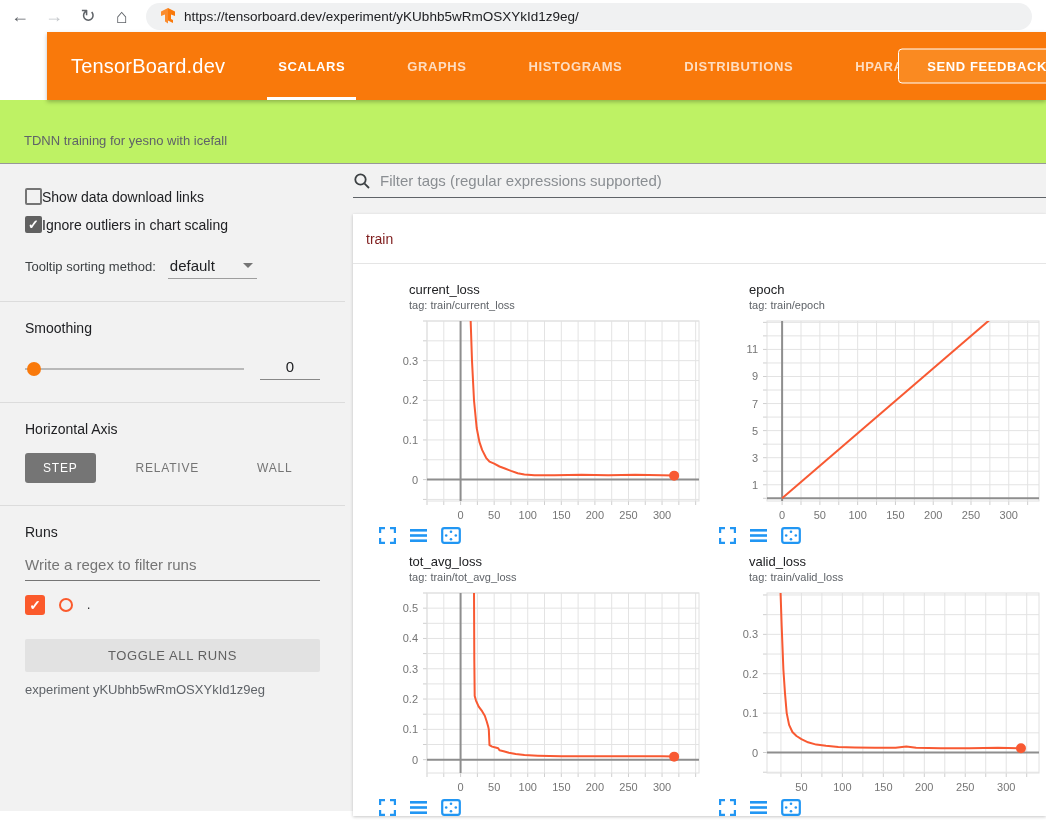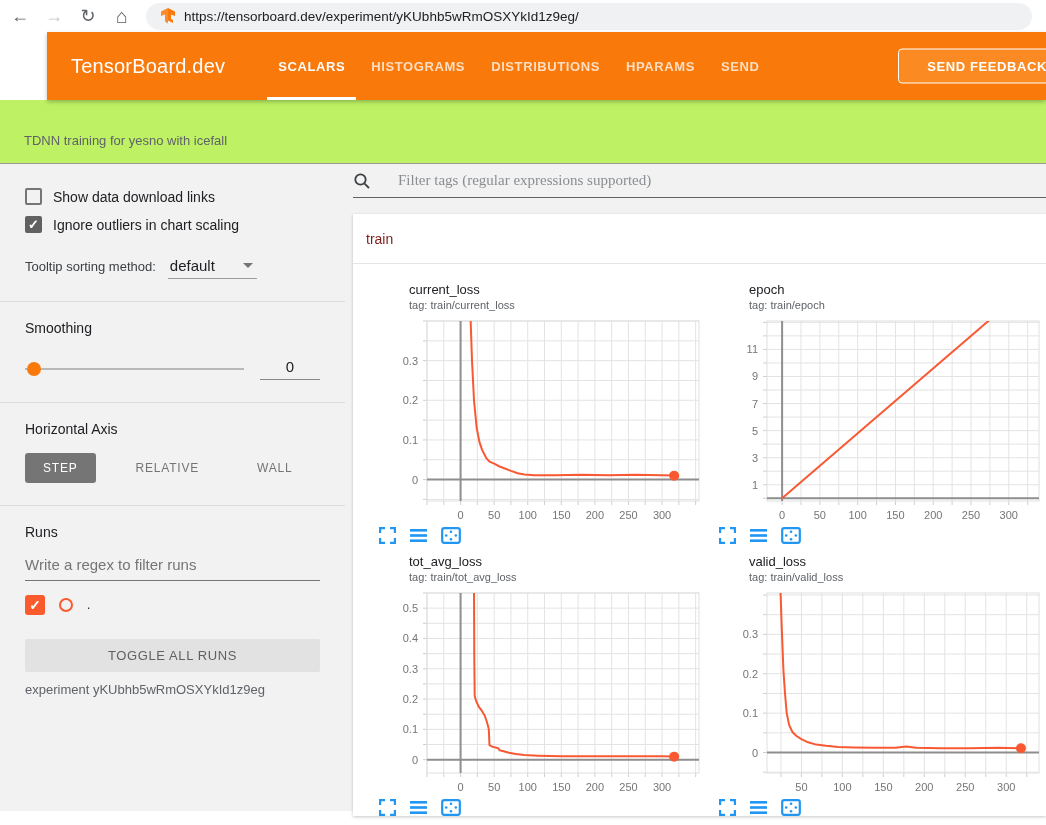--- a/index.html
+++ b/index.html
@@ -10,38 +10,38 @@
   
   .chrome { height:32px; background:#fff; display:flex; align-items:center; padding:0 10px; gap:14px; }
   .nav-ico { font-size:18px; color:#5f6368; width:20px; text-align:center; cursor:pointer; line-height:1; }
   .nav-ico.disabled { color:#c4c7cb; }
   .urlbar { flex:1; height:27px; background:#f0f1f2; border-radius:14px; display:flex; align-items:center; padding:0 14px; gap:8px; margin-right:4px; }
   .urlbar .url { font-size:13.5px; color:#202124; white-space:nowrap; overflow:hidden; }
 
   
   .tb-header { height:68px; background:#f9790b; display:flex; align-items:center; padding-left:24px; position:relative; box-shadow:0 2px 4px rgba(0,0,0,.25);margin-left:47px; }
   .brand { color:#fff; font-size:20px; font-weight:500; letter-spacing:.2px; margin-right:40px; }
-  .tabs { display:flex; height:100%; align-items:center; }
+  .tabs { display:flex; height:100%; align-items:center;gap:36px; }
   .tab { position:relative; height:100%; display:flex; align-items:center; padding:0 13px; color:rgba(255,255,255,.75); font-size:13px; font-weight:600; letter-spacing:.6px; cursor:pointer; }
   .tab.active { color:#fff; }
   .tab.active::after { content:""; position:absolute; left:2px; right:2px; bottom:0; height:3px; background:#fff; }
   .feedback-btn { position:absolute; right:-30px; top:50%; transform:translateY(-50%); border:1.5px solid #fff; border-radius:4px; background:#fa8a21; color:#fff; font-size:13px; font-weight:600; letter-spacing:.6px; padding:9px 28px; cursor:pointer; font-family:inherit; }
 
   
   .title-bar { height:64px; background:#bef264; display:flex; align-items:flex-end; padding:0 0 15px 24px; border-bottom:1px solid #989898; }
   .exp-title { font-size:13px; color:#5f6368; }
 
   
   .content { display:flex; height:647px; background:#f2f2f2; }
 
   
   .sidebar { width:345px; flex:0 0 345px; padding:0 25px; }
   .sb-divider { border:none; border-top:1px solid #dcdcdc; margin:0 -25px; }
   .sb-section { padding:18px 0 22px 0; }
-  .cbx-row { display:flex; align-items:center; gap:11px; margin-bottom:11px; cursor:pointer; }
+  .cbx-row { display:flex; align-items:center; gap:0; margin-bottom:11px; cursor:pointer; }
   .cbx { width:17px; height:17px; border:2px solid #757575; border-radius:2px; background:transparent; flex:0 0 17px; }
   .cbx.checked { background:#616161; border-color:#616161; color:#fff; display:flex; align-items:center; justify-content:center; font-size:13px; font-weight:700; }
   .cbx-label { font-size:14px; color:#202124; }
   .tooltip-row { display:flex; align-items:baseline; margin-top:24px; gap:12px; }
   .tooltip-label { font-size:13px; color:#3c4043; }
   .select-box { display:flex; align-items:center; gap:28px; border-bottom:1px solid #9e9e9e; padding:0 4px 4px 2px; cursor:pointer; }
   .select-value { font-size:15px; color:#202124; }
   .caret-down { width:0; height:0; border-left:5px solid transparent; border-right:5px solid transparent; border-top:5px solid #757575; }
   .sb-h { font-size:14px; color:#202124; }
   .slider-row { display:flex; align-items:center; margin-top:22px; gap:16px; }
@@ -56,21 +56,21 @@
   .run-row { display:flex; align-items:center; gap:14px; margin-top:14px; }
   .run-cbx { width:20px; height:20px; border-radius:3px; background:#fb5a2c; color:#fff; display:flex; align-items:center; justify-content:center; font-size:14px; font-weight:700; cursor:pointer; }
   .run-circle { width:14px; height:14px; border:2.5px solid #fb5a2c; border-radius:50%; }
   .run-name { font-size:12px; color:#202124; }
   .toggle-btn { width:100%; margin-top:24px; background:#e2e2e2; border:none; border-radius:2px; height:33px; font-size:13px; letter-spacing:.6px; color:#616161; cursor:pointer; font-family:inherit; }
   .exp-note { margin-top:10px; font-size:13px; color:#5f6368; }
 
   
   .main { flex:1; padding-left:8px; min-width:0; }
   .filter-row { height:34px; display:flex; align-items:center; gap:9px; border-bottom:1.5px solid #5f6368; }
-  .filter-input { flex:1; border:none; outline:none; background:transparent; font-size:15px; color:#202124; font-family:Liberation Serif, serif;margin-left:18px; }
+  .filter-input { flex:1; border:none; outline:none; background:transparent; font-size:15px; color:#202124; font-family:Liberation Sans, sans-serif; }
   .filter-input::placeholder { color:#8a8e92; }
   .card { margin-top:16px; background:#fff; box-shadow:0 1px 3px rgba(0,0,0,.22); }
   .card-header { height:50px; display:flex; align-items:center; padding-left:13px; border-bottom:1px solid #e5e5e5; font-size:14px; color:#7f1d1d; cursor:pointer; }
   .charts-wrap { padding:18px 0 0 22px; display:grid; grid-template-columns:332px 332px; column-gap:8px; row-gap:10px; }
   .chart-cell { }
   .chart-title { font-size:13px; color:#202124; margin-left:34px; }
   .chart-tag { font-size:11px; color:#5f6368; margin-left:34px; margin-top:2px; }
   .chart-svg { display:block; margin-top:6px; }
   .chart-svg text.tick { font-family:"Liberation Sans", sans-serif; font-size:11px; fill:#757575; }
   .icon-row { display:flex; gap:14px; margin-left:4px; margin-top:4px; }
@@ -94,20 +94,21 @@
           </svg>
       </span>
       <span class="url">https://tensorboard.dev/experiment/yKUbhb5wRmOSXYkId1z9eg/</span>
     </div>
   </div>
 
   <div class="tb-header">
     <div class="brand">TensorBoard.dev</div>
     <div class="tabs">
       <div class="tab active">SCALARS</div>
+      <div class="tab">GRAPHS</div>
       <div class="tab">HISTOGRAMS</div>
       <div class="tab">DISTRIBUTIONS</div>
       <div class="tab">HPARAMS</div>
       <div class="tab">SEND</div>
     </div>
     <button class="feedback-btn">SEND FEEDBACK</button>
   </div>
 
   <div class="title-bar">
     <div class="exp-title">TDNN training for yesno with icefall</div>

